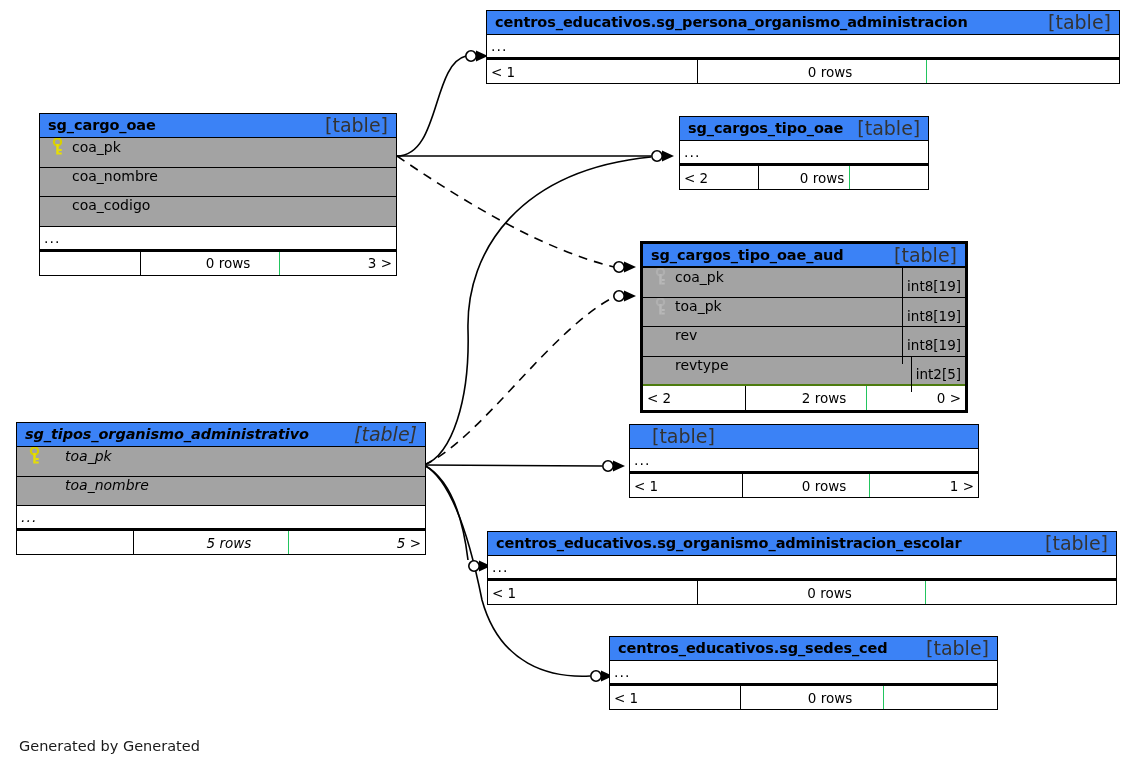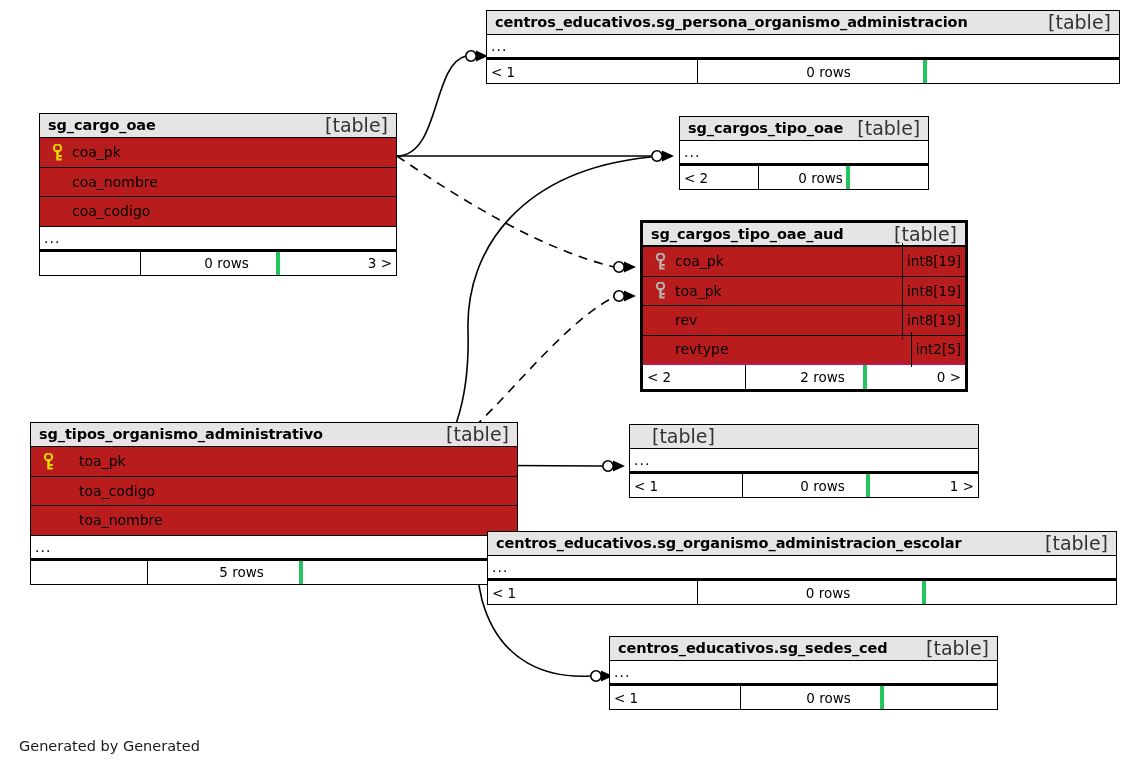--- a/index.html
+++ b/index.html
@@ -35,46 +35,46 @@
     border: 1px solid #000000;
     z-index: 2;
   }
   .tbl.emph {
     border: 3px solid #000000;
   }
   .tbl-head {
     display: flex;
     align-items: center;
     justify-content: space-between;
-    background: #e5e5e5;
+    background: #3b82f6;
     border-bottom: 1px solid #000000;
     padding: 3px 8px 4px 8px;
     height: 24px;
     box-sizing: border-box;
   }
   .tbl-title {
     font-size: 14.5px;
     font-weight: bold;
     color: #000000;
     white-space: nowrap;
     letter-spacing: -0.1px;
   }
   .tbl-kind {
     font-size: 19px;
     color: #333333;
     white-space: nowrap;
     padding-left: 14px;
   }
   .col-row {
     display: flex;
-    align-items: center;
+    align-items: flex-start;
     height: 29.5px;
     box-sizing: border-box;
     border-bottom: 1px solid #000000;
-    background: #b91c1c;
+    background: #a3a3a3;
   }
   .col-row:last-of-type { }
   .col-main {
     flex: 1 1 auto;
     display: flex;
     align-items: center;
     padding-left: 6px;
     min-width: 0;
     overflow: hidden;
   }
@@ -127,21 +127,21 @@
     display: flex;
     align-items: center;
     font-size: 13.5px;
     color: #000000;
     box-sizing: border-box;
     padding: 0 4px;
     overflow: hidden;
     white-space: nowrap;
   }
   .foot-left  { justify-content: flex-start; }
-  .foot-mid   { justify-content: center; border-left: 1px solid #000000; border-right: 4px solid #22c55e; padding-left: 40px; }
+  .foot-mid   { justify-content: center; border-left: 1px solid #000000; border-right: 1px solid #22c55e; padding-left: 40px; }
   .foot-right { justify-content: flex-end; }
   .credit {
     position: absolute;
     left: 19px;
     top: 738px;
     font-size: 14.5px;
     color: #1a1a1a;
     z-index: 3;
   }
   svg.keyicon { display: block; }
@@ -258,21 +258,21 @@
       <span class="tbl-kind">[table]</span>
     </div>
     <div class="ellip-row thick">...</div>
     <div class="tbl-foot">
       <span class="foot-cell foot-left" style="flex:0 0 78px;">&lt; 2</span>
       <span class="foot-cell foot-mid" style="flex:0 0 92px;">0 rows</span>
       <span class="foot-cell foot-right" style="flex:1 1 auto;"></span>
     </div>
   </div>
 
-  <div class="tbl emph" style="left:640px; top:220px; width:328px;">
+  <div class="tbl emph" style="left:640px; top:241px; width:328px;">
     <div class="tbl-head" style="border-bottom:2px solid #000;">
       <span class="tbl-title">sg_cargos_tipo_oae_aud</span>
       <span class="tbl-kind">[table]</span>
     </div>
 
     <div class="col-row">
       <span class="col-main">
         <span class="keyslot">
           <svg class="keyicon" width="11" height="17" viewBox="0 0 11 17">
             <circle cx="5.5" cy="4" r="3.6" fill="none" stroke="#b0b0b0" stroke-width="2.2"></circle>
@@ -302,61 +302,55 @@
     </div>
 
     <div class="col-row">
       <span class="col-main">
         <span class="keyslot"></span>
         <span class="col-label">rev</span>
       </span>
       <span class="col-type">int8[19]</span>
     </div>
 
-    <div class="col-row" style="border-bottom:2px solid #be185d;">
+    <div class="col-row" style="border-bottom:2px solid #4d7c0f;">
       <span class="col-main">
         <span class="keyslot"></span>
         <span class="col-label">revtype</span>
       </span>
       <span class="col-type">int2[5]</span>
     </div>
 
     <div class="tbl-foot" style="border-top:none;">
       <span class="foot-cell foot-left" style="flex:0 0 102px;">&lt; 2</span>
       <span class="foot-cell foot-mid" style="flex:0 0 122px;">2 rows</span>
       <span class="foot-cell foot-right" style="flex:1 1 auto;">0 &gt;</span>
     </div>
   </div>
 
-  <div class="tbl" style="left:30px; top:422px; width:488px;">
+  <div class="tbl" style="left:16px; top:422px; width:410px;font-style:italic;">
     <div class="tbl-head">
       <span class="tbl-title">sg_tipos_organismo_administrativo</span>
       <span class="tbl-kind">[table]</span>
     </div>
 
     <div class="col-row">
       <span class="col-main">
         <span class="keyslot">
           <svg class="keyicon" width="11" height="17" viewBox="0 0 11 17">
             <circle cx="5.5" cy="4" r="3.6" fill="none" stroke="#d8d000" stroke-width="2.2"></circle>
             <rect x="4.3" y="6" width="2.4" height="10.5" fill="#e8e000"></rect>
             <rect x="6.7" y="11" width="3" height="2" fill="#e8e000"></rect>
             <rect x="6.7" y="14.5" width="3" height="2" fill="#e8e000"></rect>
           </svg>
         </span>
         <span class="col-label" style="padding-left:20px;">toa_pk</span>
       </span>
     </div>
 
-    <div class="col-row">
-      <span class="col-main">
-        <span class="keyslot"></span>
-        <span class="col-label" style="padding-left:20px;">toa_codigo</span>
-      </span>
-    </div>
 
     <div class="col-row">
       <span class="col-main">
         <span class="keyslot"></span>
         <span class="col-label" style="padding-left:20px;">toa_nombre</span>
       </span>
     </div>
 
     <div class="ellip-row thick">...</div>
 

